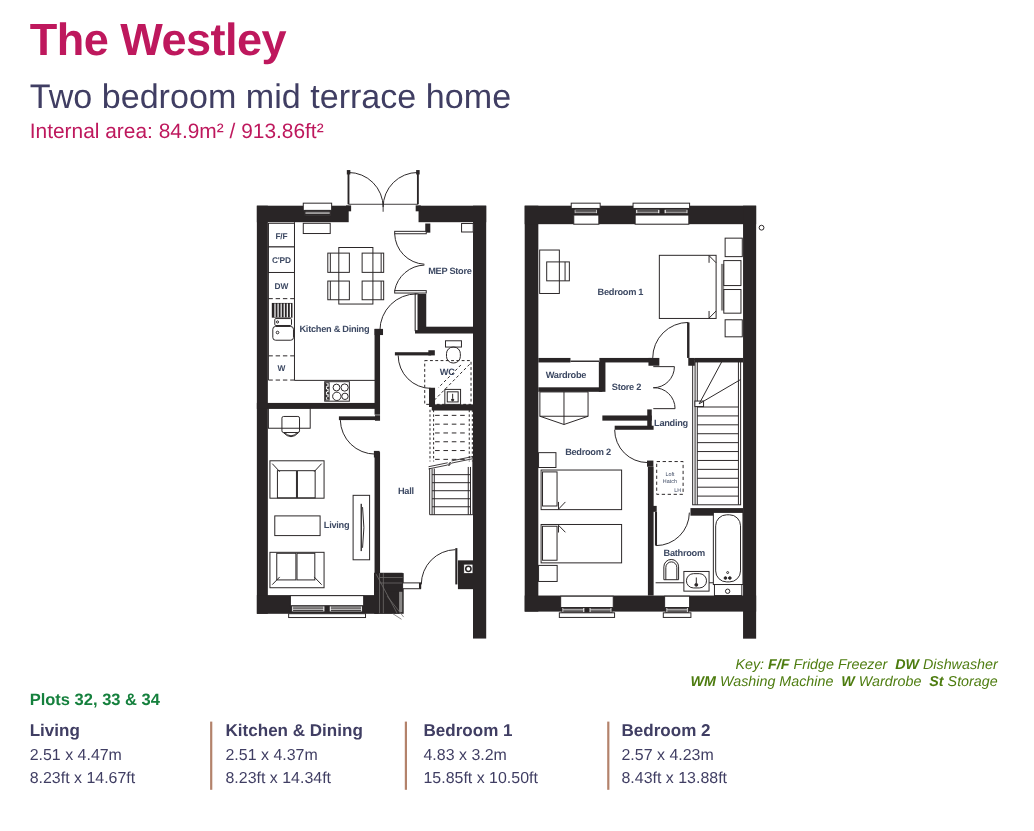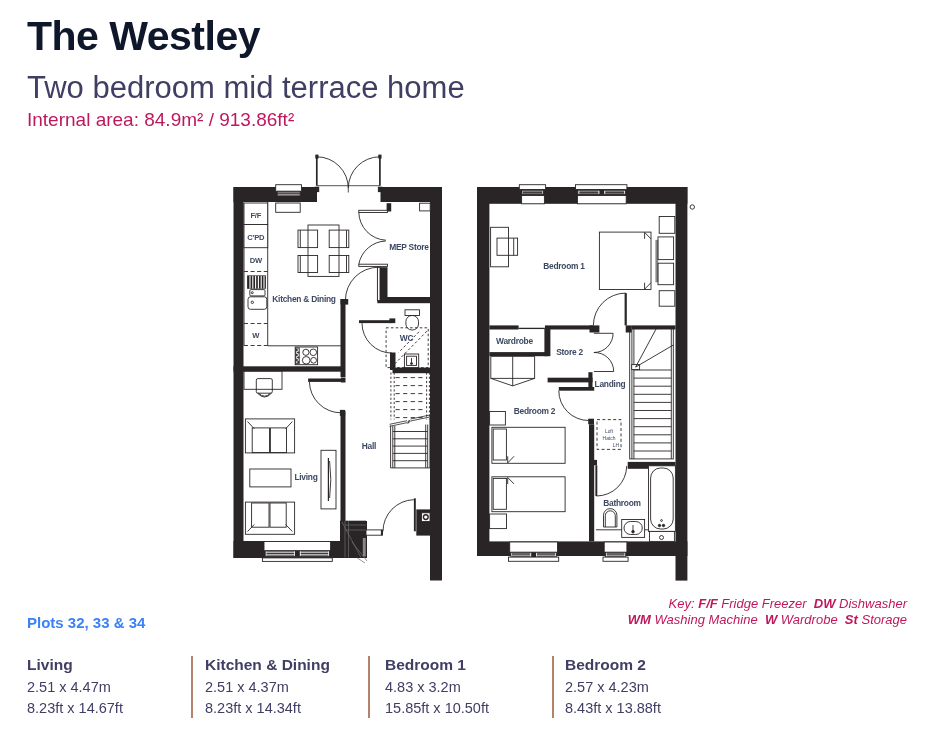--- a/index.html
+++ b/index.html
@@ -1,22 +1,22 @@
 <!DOCTYPE html>
 <html><head>
 <meta charset="utf-8">
 <style>
 html,body{margin:0;padding:0;background:#ffffff;}
 body{width:940px;height:755px;position:relative;font-family:"Liberation Sans",sans-serif;overflow:hidden;}
 .abs{position:absolute;}
-.title{left:27px;top:13px;font-size:41px;font-weight:bold;color:#0f172a;letter-spacing:-0.5px;}
+.title{left:27px;top:13px;font-size:41px;font-weight:bold;color:#be185d;letter-spacing:-0.5px;}
 .subtitle{left:27px;top:70px;font-size:31px;color:#403e63;}
 .intarea{left:27px;top:108.5px;font-size:19px;color:#be185d;}
-.plots{left:27px;top:614px;font-size:15px;font-weight:bold;color:#3b82f6;}
-.key{right:33px;top:596px;font-size:13px;font-style:italic;color:#be185d;text-align:right;line-height:16px;}
+.plots{left:27px;top:628px;font-size:15px;font-weight:bold;color:#15803d;}
+.key{right:33px;top:596px;font-size:13px;font-style:italic;color:#4d7c0f;text-align:right;line-height:16px;}
 .key b{font-style:italic;}
 .col{top:654px;font-size:14.5px;color:#403e63;line-height:21.5px;}
 .col .rn{font-size:15.5px;font-weight:bold;}
 .vdiv{top:656px;width:2px;height:62px;background:#b3826b;}
 svg text{font-family:"Liberation Sans",sans-serif;}
 .lbl{font-weight:bold;font-size:8.4px;fill:#3d4963;text-anchor:middle;letter-spacing:-0.25px;}
 .sml{font-weight:bold;font-size:7.6px;fill:#3d4963;text-anchor:middle;letter-spacing:-0.2px;}
 .tny{font-size:4.9px;fill:#3d4963;text-anchor:middle;}
 </style>
 </head>

